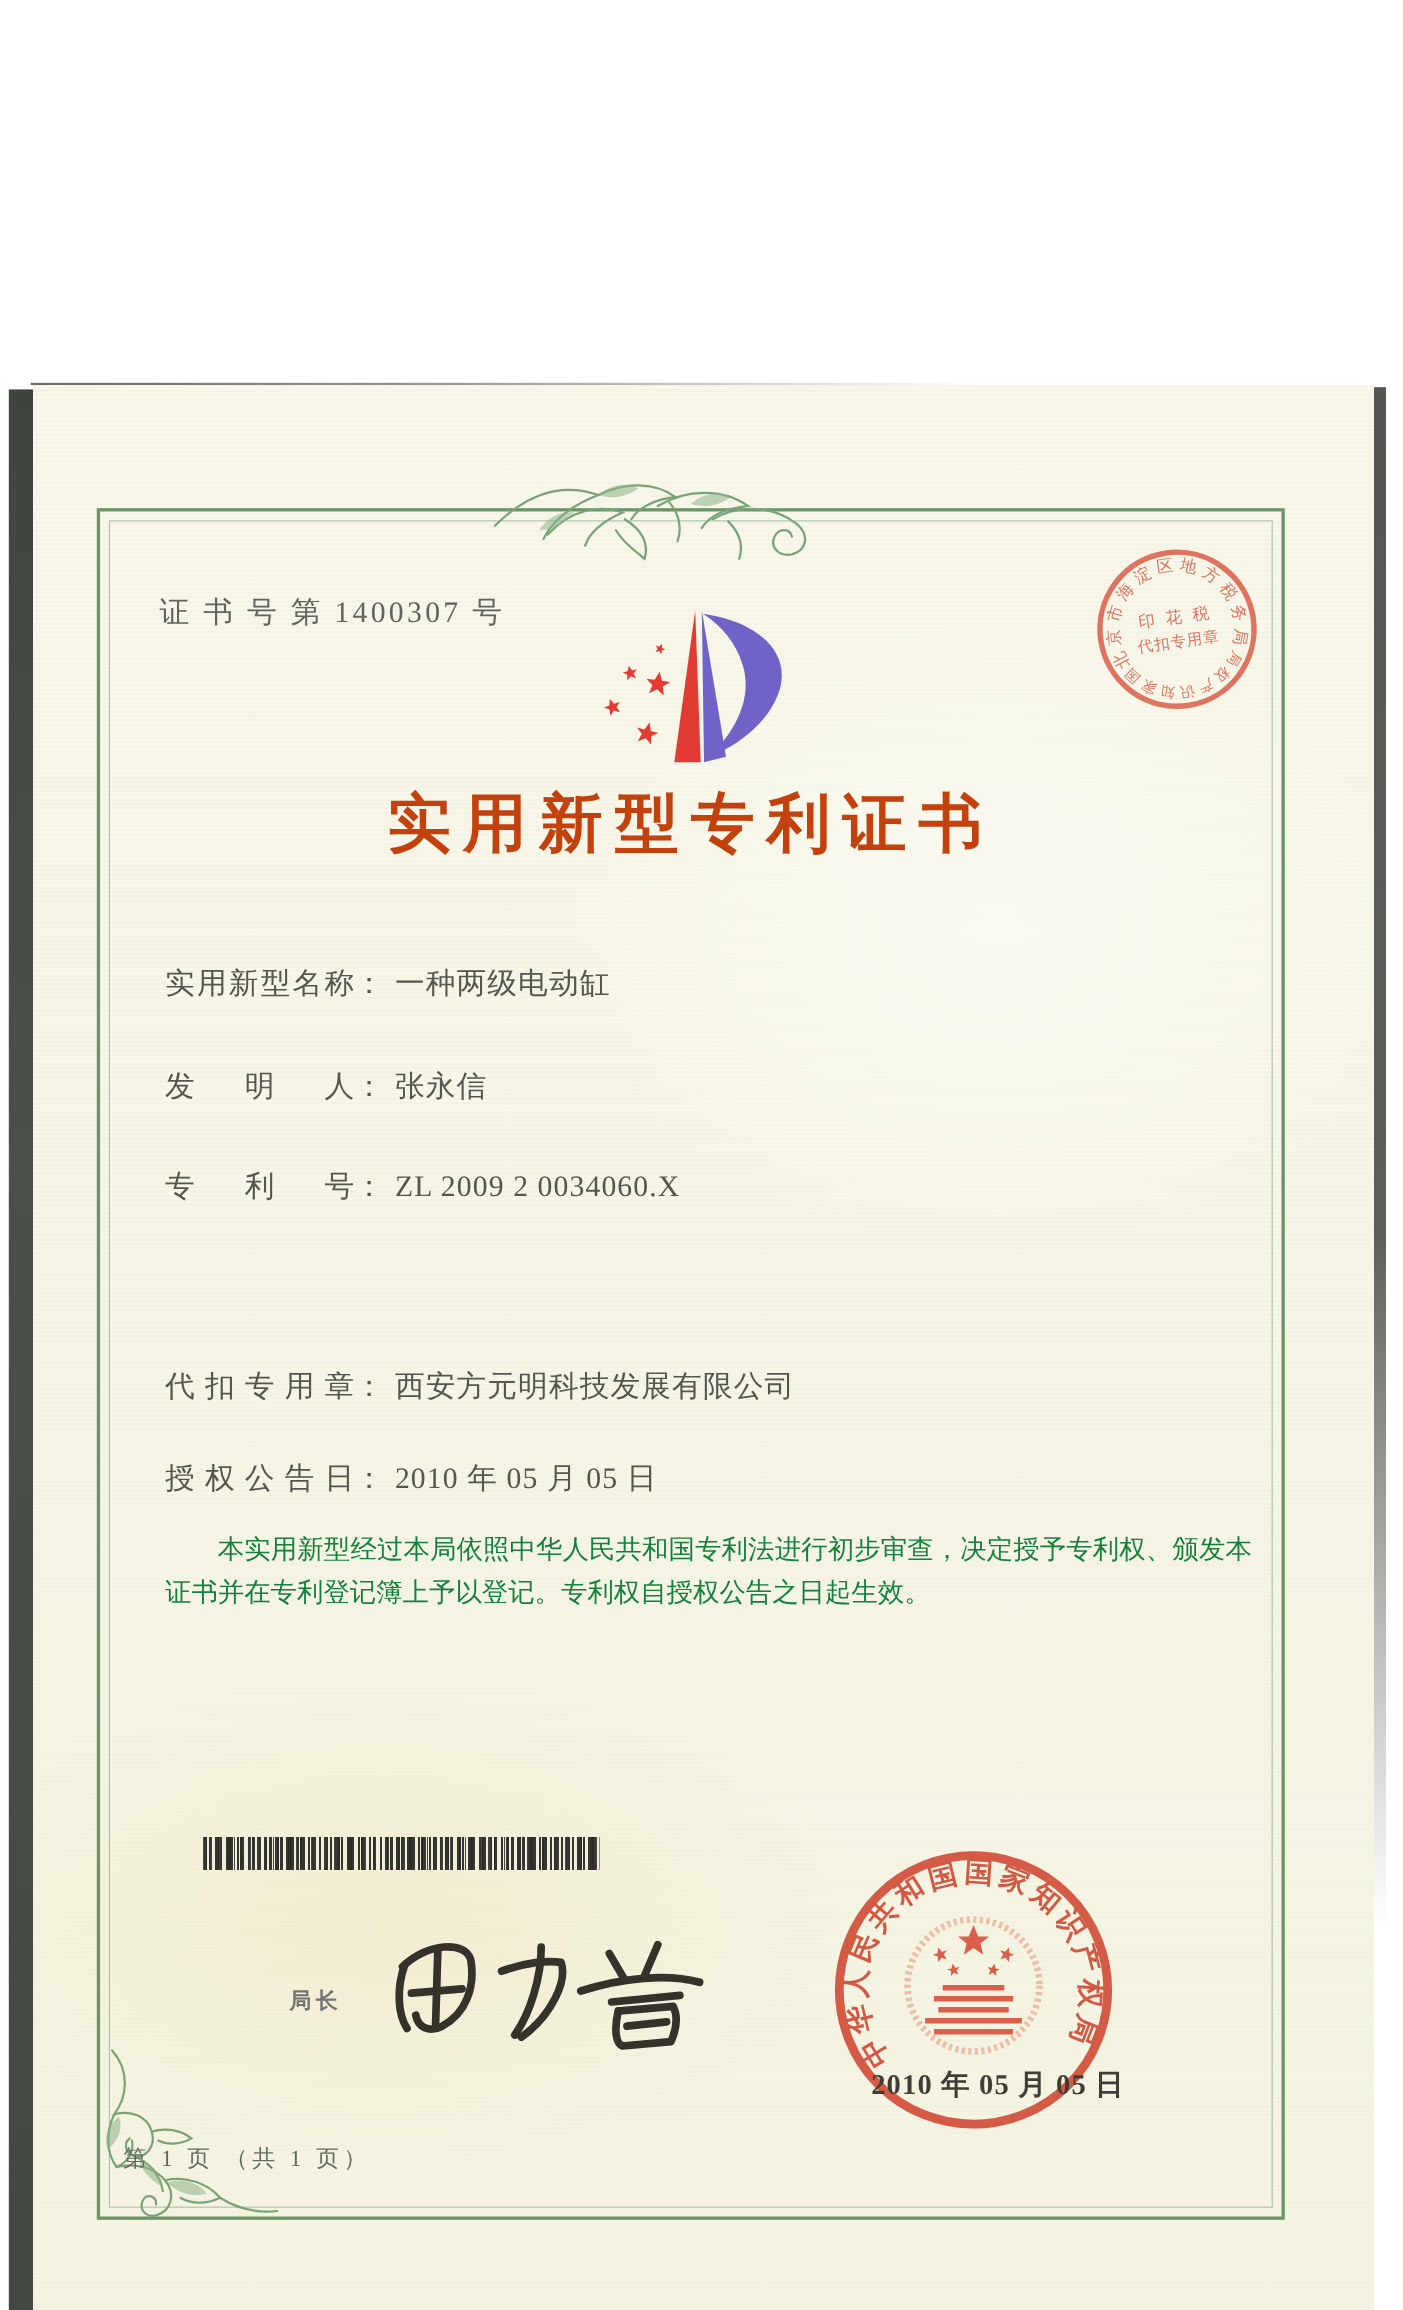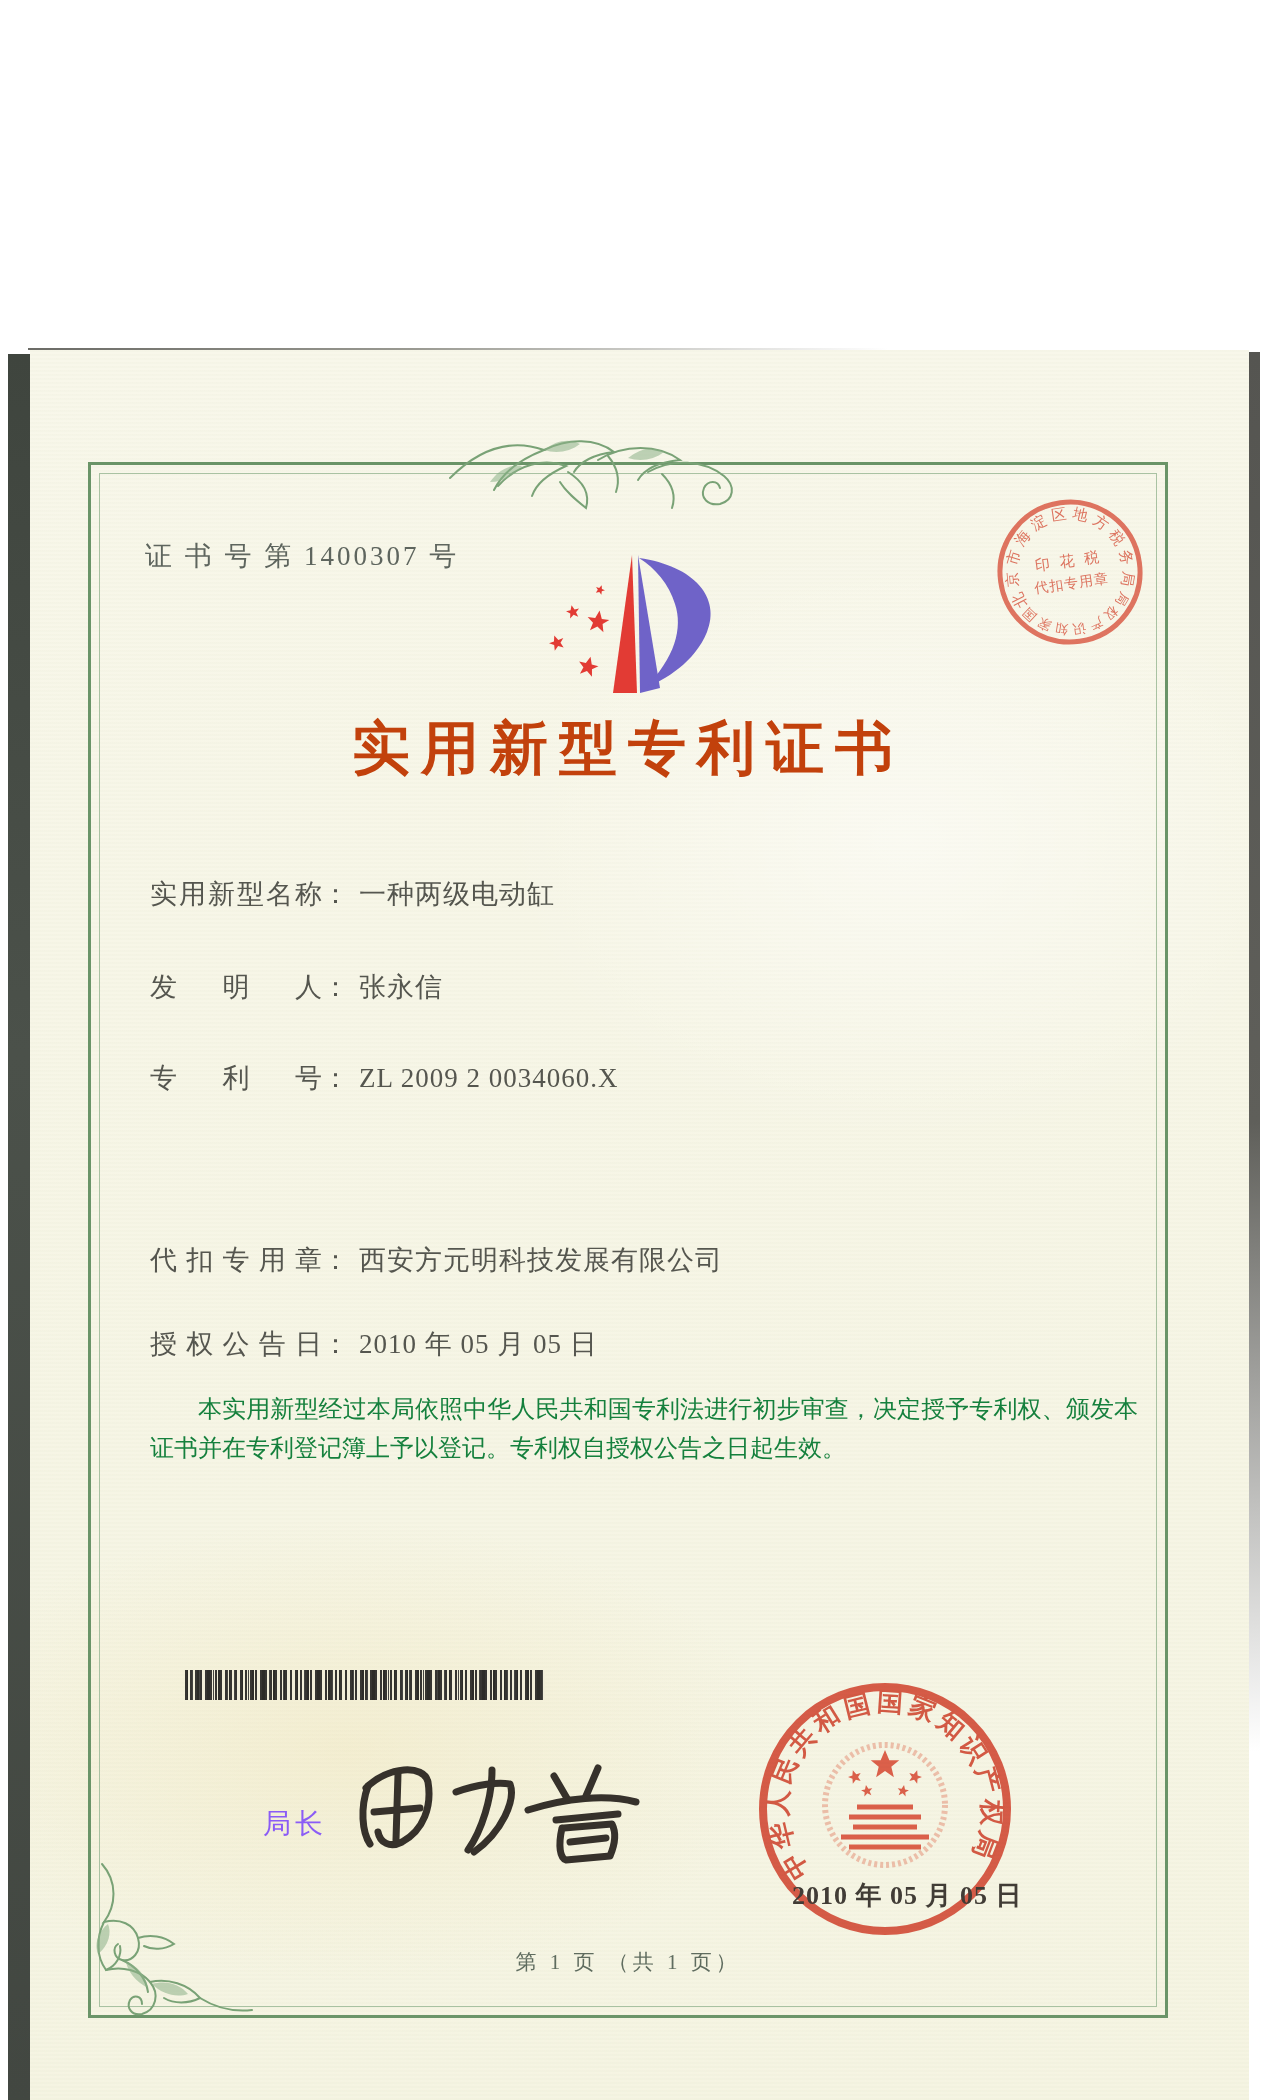--- a/index.html
+++ b/index.html
@@ -47,33 +47,33 @@
          line-height:39px;color:#15803d;text-align:justify;}
   .legal p{margin:0;text-indent:2em;}
 
   .barcode{position:absolute;left:185px;top:1670px;width:360px;height:30px;opacity:.88;
      background-color:#f1eeda;
      background-image:
        repeating-linear-gradient(90deg,#1c1c1c 0 2px,transparent 2px 5px),
        repeating-linear-gradient(90deg,#111 0 3px,transparent 3px 11px),
        repeating-linear-gradient(90deg,#2e2e2e 0 1px,transparent 1px 7px);}
 
-  .signer{position:absolute;left:263px;top:1805px;font-size:28px;letter-spacing:4px;color:#8b5cf6;}
+  .signer{position:absolute;left:263px;top:1805px;font-size:20px;letter-spacing:4px;color:#737373;font-weight:bold;}
   .signature{position:absolute;left:340px;top:1748px;width:300px;height:130px;}
 
   .seal{position:absolute;left:753px;top:1677px;width:265px;height:265px;
         mix-blend-mode:multiply;opacity:.92;}
   .seal-date{position:absolute;left:792px;top:1878px;font-size:26px;letter-spacing:1px;
              color:#413c36;font-weight:bold;}
 
   .stamp{position:absolute;left:990px;top:492px;width:160px;height:160px;
          transform:rotate(-8deg);mix-blend-mode:multiply;opacity:.85;}
 
-  .footer{position:absolute;left:88px;top:1948px;width:1080px;text-align:center;
-          font-size:21px;letter-spacing:4px;color:#5f6c5f;}
+  .footer{position:absolute;left:88px;top:1948px;width:1080px;
+          font-size:21px;letter-spacing:4px;color:#5f6c5f;padding-left:24px;}
 
   svg text{font-family:"Liberation Serif","DejaVu Serif",serif;}
 </style>
 </head>
 <body>
 
 <div class="scan">
 
   <div class="page-edge-top"></div>
   <div class="spine-left"></div>

